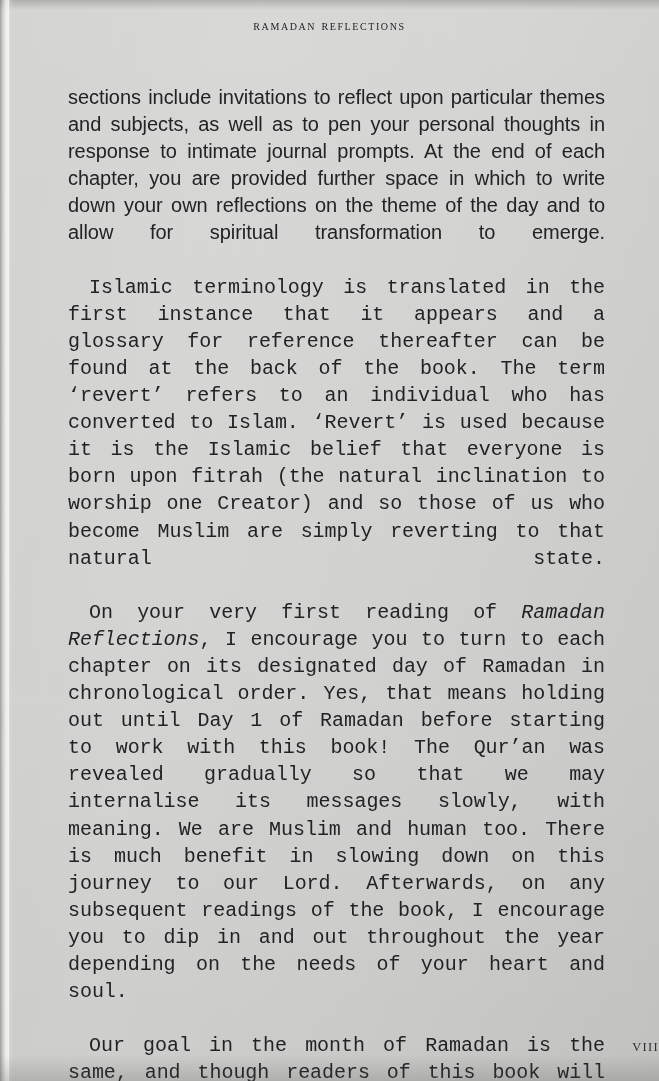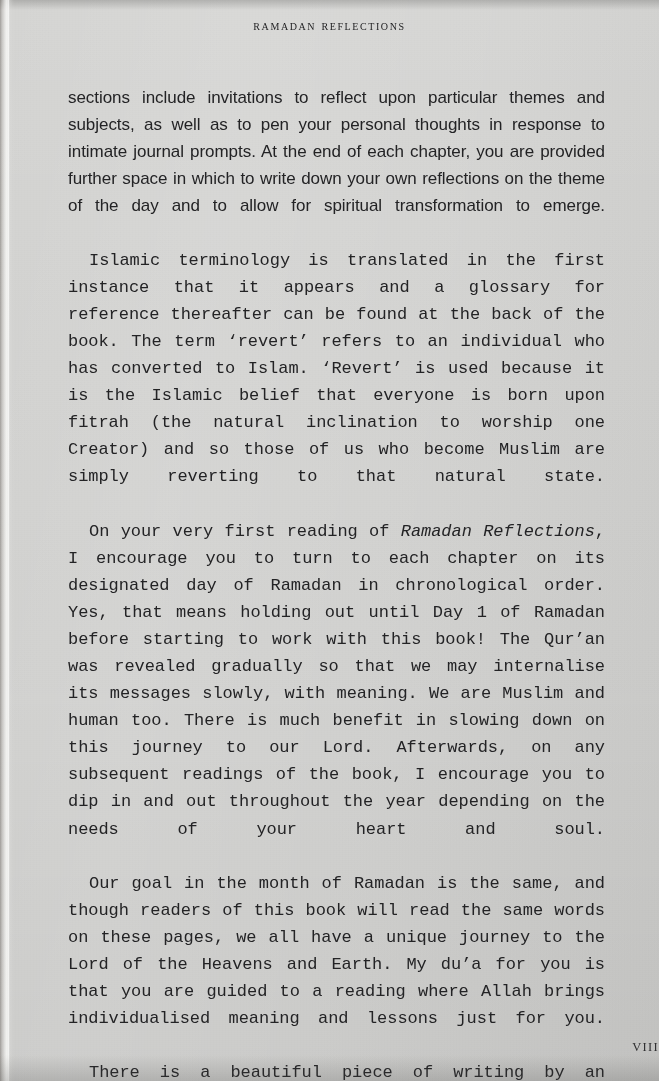--- a/index.html
+++ b/index.html
@@ -89,21 +89,21 @@
     position: absolute;
     left: 68px;
     top: 84px;
     width: 537px;
   }
 
   p.para {
     margin: 0;
     text-align: justify;
     text-justify: inter-word;
-    font-size: 17px;
+    font-size: 20px;
     line-height: 27.1px;
     letter-spacing: -0.05px;
     word-spacing: 0.2px;
     color: #232325;
     hyphens: none;
   }
   p.para.indent { text-indent: 21px; font-family: Liberation Mono, monospace; }
   p.para .ital { font-style: italic; }
   
   p.para::after {

